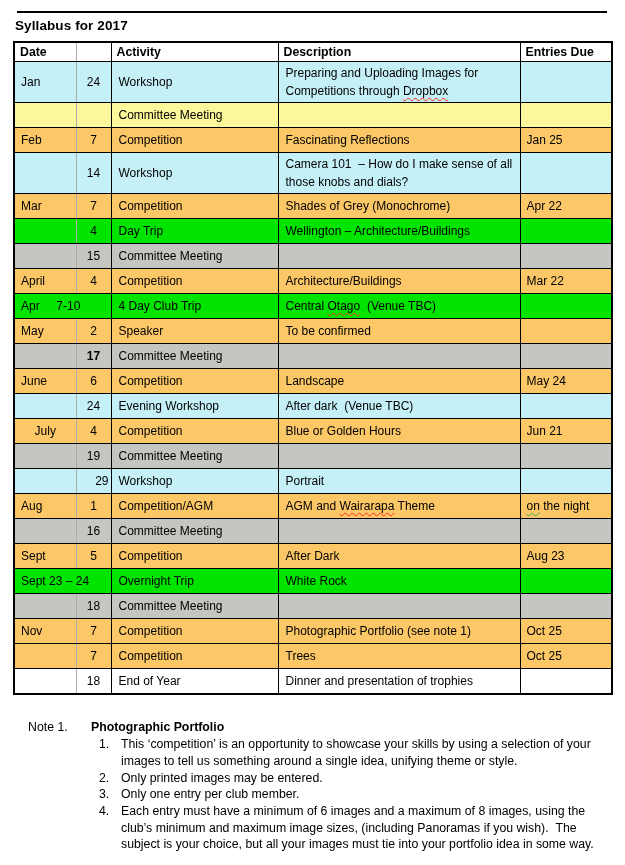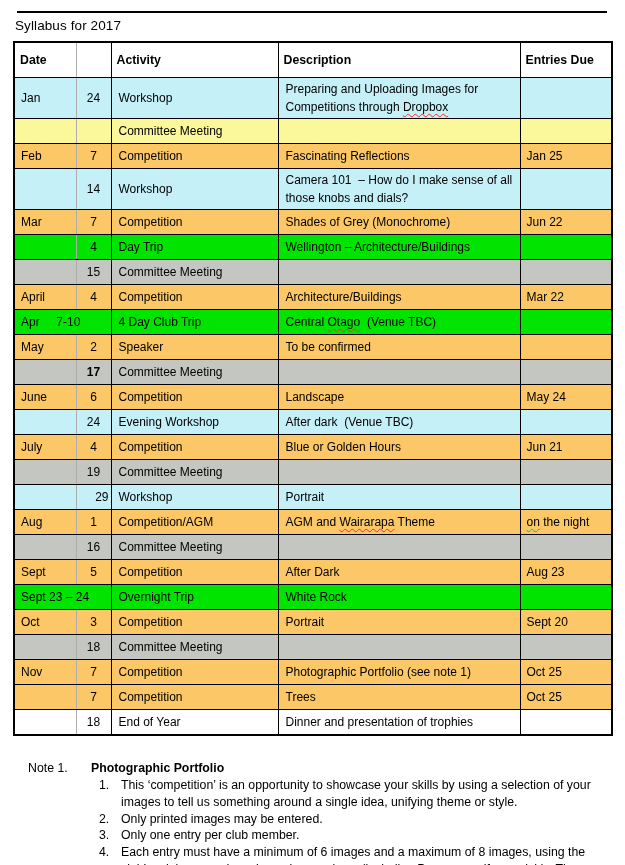--- a/index.html
+++ b/index.html
@@ -11,21 +11,21 @@
   }
   .page { padding:11px 13px 0 13px; }
 
   .top-rule {
     margin-left:4px;
     width:590px; height:0;
     border-top:2px solid #000;
   }
   .page-title {
     margin:5px 0 0 2px;
-    font-size:13.5px; font-weight:normal;
+    font-size:13.5px; font-weight:bold;
     letter-spacing:.1px;
   }
 
   table.syllabus {
     margin-top:8px;
     border-collapse:collapse;
     table-layout:fixed;
     width:598px;
     border:2px solid #000;
   }
@@ -39,21 +39,21 @@
     border:1px solid #000;
     font-size:12px;
     line-height:1.5;
     vertical-align:middle;
     padding:1px 6px;
     height:20px;
     overflow:hidden;
   }
   th {
     font-size:12.3px; font-weight:bold;
-    text-align:left; height:15px; padding:8px 5px;
+    text-align:left; height:15px; padding:0 5px;
     background:#fff;
   }
   .gray-r { border-right-color:#adadad; }
   td.c-day { text-align:center; padding:1px 2px; }
   td.c-activity { padding-left:7px; }
   td.c-desc { padding:2px 6px 2px 7px; }
   td.c-merged { white-space:pre; }
 
   .sq {
     text-decoration-line: underline;
@@ -129,21 +129,21 @@
           <td class="c-day" style="background: rgb(198, 240, 248);">14</td>
           <td class="c-activity" style="background: rgb(198, 240, 248);">Workshop</td>
           <td class="c-desc" style="background: rgb(198, 240, 248);">Camera 101 &nbsp;– How do I make sense of all those knobs and dials?</td>
           <td class="c-due" style="background: rgb(198, 240, 248);"></td>
         </tr>
         <tr>
           <td class="c-date gray-r" style="background: rgb(251, 199, 103);">Mar</td>
           <td class="c-day" style="background: rgb(251, 199, 103);">7</td>
           <td class="c-activity" style="background: rgb(251, 199, 103);">Competition</td>
           <td class="c-desc" style="background: rgb(251, 199, 103);">Shades of Grey (Monochrome)</td>
-          <td class="c-due" style="background: rgb(251, 199, 103);">Jun 22</td>
+          <td class="c-due" style="background: rgb(251, 199, 103);">Apr 22</td>
         </tr>
         <tr>
           <td class="c-date gray-r" style="background: rgb(0, 228, 0);"></td>
           <td class="c-day" style="background: rgb(0, 228, 0);">4</td>
           <td class="c-activity" style="background: rgb(0, 228, 0);">Day Trip</td>
           <td class="c-desc" style="background: rgb(0, 228, 0);">Wellington – Architecture/Buildings</td>
           <td class="c-due" style="background: rgb(0, 228, 0);"></td>
         </tr>
         <tr>
           <td class="c-date gray-r" style="background: rgb(195, 198, 193);"></td>
@@ -187,21 +187,21 @@
           <td class="c-due" style="background: rgb(251, 199, 103);">May 24</td>
         </tr>
         <tr>
           <td class="c-date gray-r" style="background: rgb(198, 240, 248);"></td>
           <td class="c-day" style="background: rgb(198, 240, 248);">24</td>
           <td class="c-activity" style="background: rgb(198, 240, 248);">Evening Workshop</td>
           <td class="c-desc" style="background: rgb(198, 240, 248);">After dark &nbsp;(Venue TBC)</td>
           <td class="c-due" style="background: rgb(198, 240, 248);"></td>
         </tr>
         <tr>
-          <td class="c-date gray-r" style="background: rgb(251, 199, 103);">July</td>
+          <td class="c-date gray-r" style="background: rgb(251, 199, 103); text-align: center;">July</td>
           <td class="c-day" style="background: rgb(251, 199, 103);">4</td>
           <td class="c-activity" style="background: rgb(251, 199, 103);">Competition</td>
           <td class="c-desc" style="background: rgb(251, 199, 103);">Blue or Golden Hours</td>
           <td class="c-due" style="background: rgb(251, 199, 103);">Jun 21</td>
         </tr>
         <tr>
           <td class="c-date gray-r" style="background: rgb(195, 198, 193);"></td>
           <td class="c-day" style="background: rgb(195, 198, 193);">19</td>
           <td class="c-activity" style="background: rgb(195, 198, 193);">Committee Meeting</td>
           <td class="c-desc" style="background: rgb(195, 198, 193);"></td>
@@ -233,27 +233,20 @@
           <td class="c-day" style="background: rgb(251, 199, 103);">5</td>
           <td class="c-activity" style="background: rgb(251, 199, 103);">Competition</td>
           <td class="c-desc" style="background: rgb(251, 199, 103);">After Dark</td>
           <td class="c-due" style="background: rgb(251, 199, 103);">Aug 23</td>
         </tr>
         <tr>
           <td colspan="2" class="c-date c-merged" style="background: rgb(0, 228, 0);">Sept 23 – 24</td>
           <td class="c-activity" style="background: rgb(0, 228, 0);">Overnight Trip</td>
           <td class="c-desc" style="background: rgb(0, 228, 0);">White Rock</td>
           <td class="c-due" style="background: rgb(0, 228, 0);"></td>
-        </tr>
-        <tr>
-          <td class="c-date gray-r" style="background: rgb(251, 199, 103);">Oct</td>
-          <td class="c-day" style="background: rgb(251, 199, 103);">3</td>
-          <td class="c-activity" style="background: rgb(251, 199, 103);">Competition</td>
-          <td class="c-desc" style="background: rgb(251, 199, 103);">Portrait</td>
-          <td class="c-due" style="background: rgb(251, 199, 103);">Sept 20</td>
         </tr>
         <tr>
           <td class="c-date gray-r" style="background: rgb(195, 198, 193);"></td>
           <td class="c-day" style="background: rgb(195, 198, 193);">18</td>
           <td class="c-activity" style="background: rgb(195, 198, 193);">Committee Meeting</td>
           <td class="c-desc" style="background: rgb(195, 198, 193);"></td>
           <td class="c-due" style="background: rgb(195, 198, 193);"></td>
         </tr>
         <tr>
           <td class="c-date gray-r" style="background: rgb(251, 199, 103);">Nov</td>

